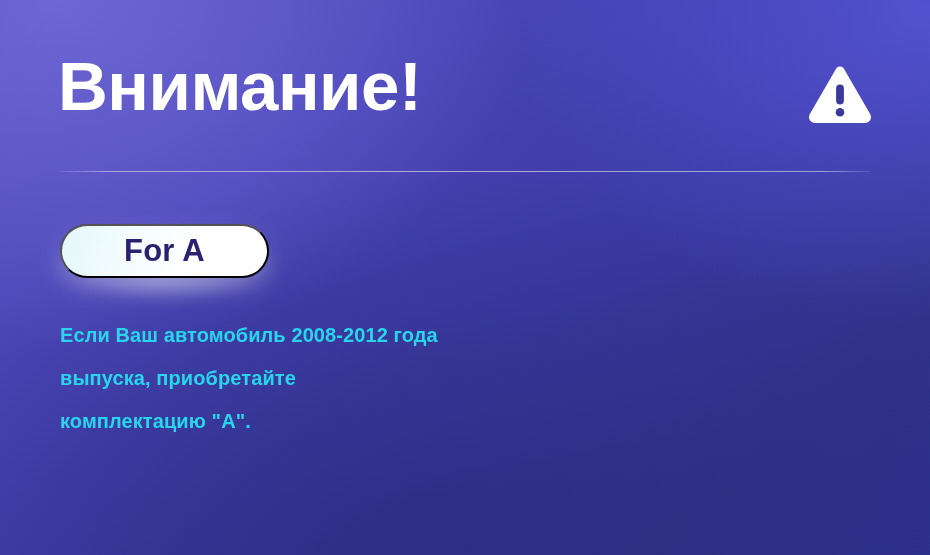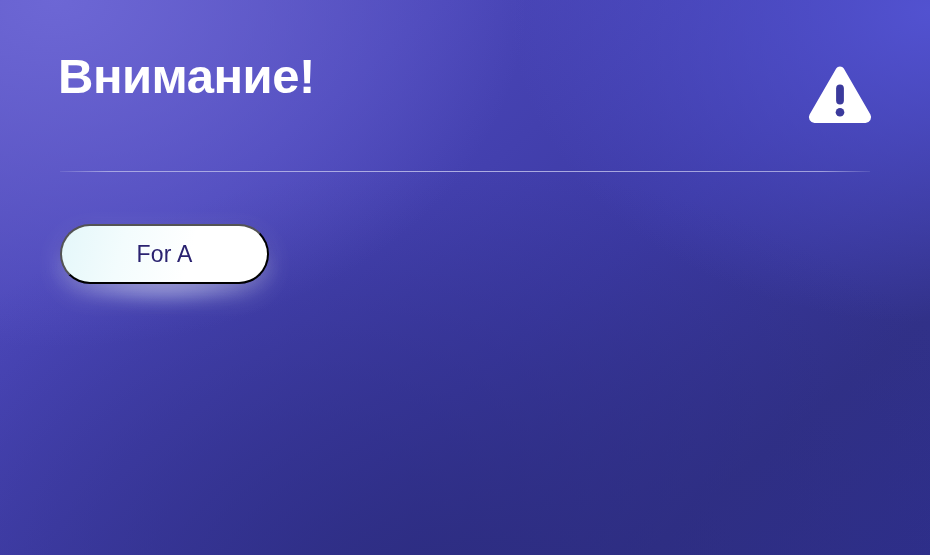--- a/index.html
+++ b/index.html
@@ -22,21 +22,21 @@
       radial-gradient(ellipse 900px 620px at 48% 108%, rgba(44,44,128,0.96) 0%, rgba(44,44,128,0.0) 70%),
       linear-gradient(140deg, #5650bd 0%, #4a46b8 28%, #3c3aa4 58%, #313188 82%, #2e2f8c 100%);
   }
 
   
   .page-title {
     position: absolute;
     left: 58px;
     top: 52px;
     margin: 0;
-    font-size: 49px;
+    font-size: 69px;
     font-weight: bold;
     line-height: 1;
     color: #ffffff;
     letter-spacing: -0.5px;
     white-space: nowrap;
   }
 
   .warn-icon {
     position: absolute;
     left: 806px;
@@ -89,28 +89,28 @@
     filter: blur(7px);
     pointer-events: none;
   }
 
   .pill {
     position: relative;
     display: flex;
     align-items: center;
     justify-content: center;
     width: 209px;
-    height: 60px;
+    height: 54px;
     border-radius: 33px;
     background: linear-gradient(105deg, #e4f7fa 0%, #f3fcfd 30%, #ffffff 62%, #ffffff 100%);
     box-shadow:
       0 10px 26px rgba(255,255,255,0.22),
       0 2px 8px rgba(40,30,120,0.18);
-    font-size: 23px;
-    font-weight: normal;
+    font-size: 31px;
+    font-weight: bold;
     color: #2a2270;
     letter-spacing: 0.2px;
     user-select: none;
   }
   .pill-b { width: 209px; }
 
   .desc {
     margin-top: 36px;
     font-size: 20px;
     font-weight: bold;
@@ -135,16 +135,17 @@
     </svg>
   </div>
 
   <div class="divider"></div>
 
   <div class="col col-a">
     <div class="pill-wrap">
       <div class="pill-glow"></div>
       <button class="pill">For A</button>
     </div>
+    <p class="desc">Если Ваш автомобиль 2008-2012 года выпуска, приобретайте комплектацию "A".</p>
   </div>
 
 
 </div>
 
 </body></html>

